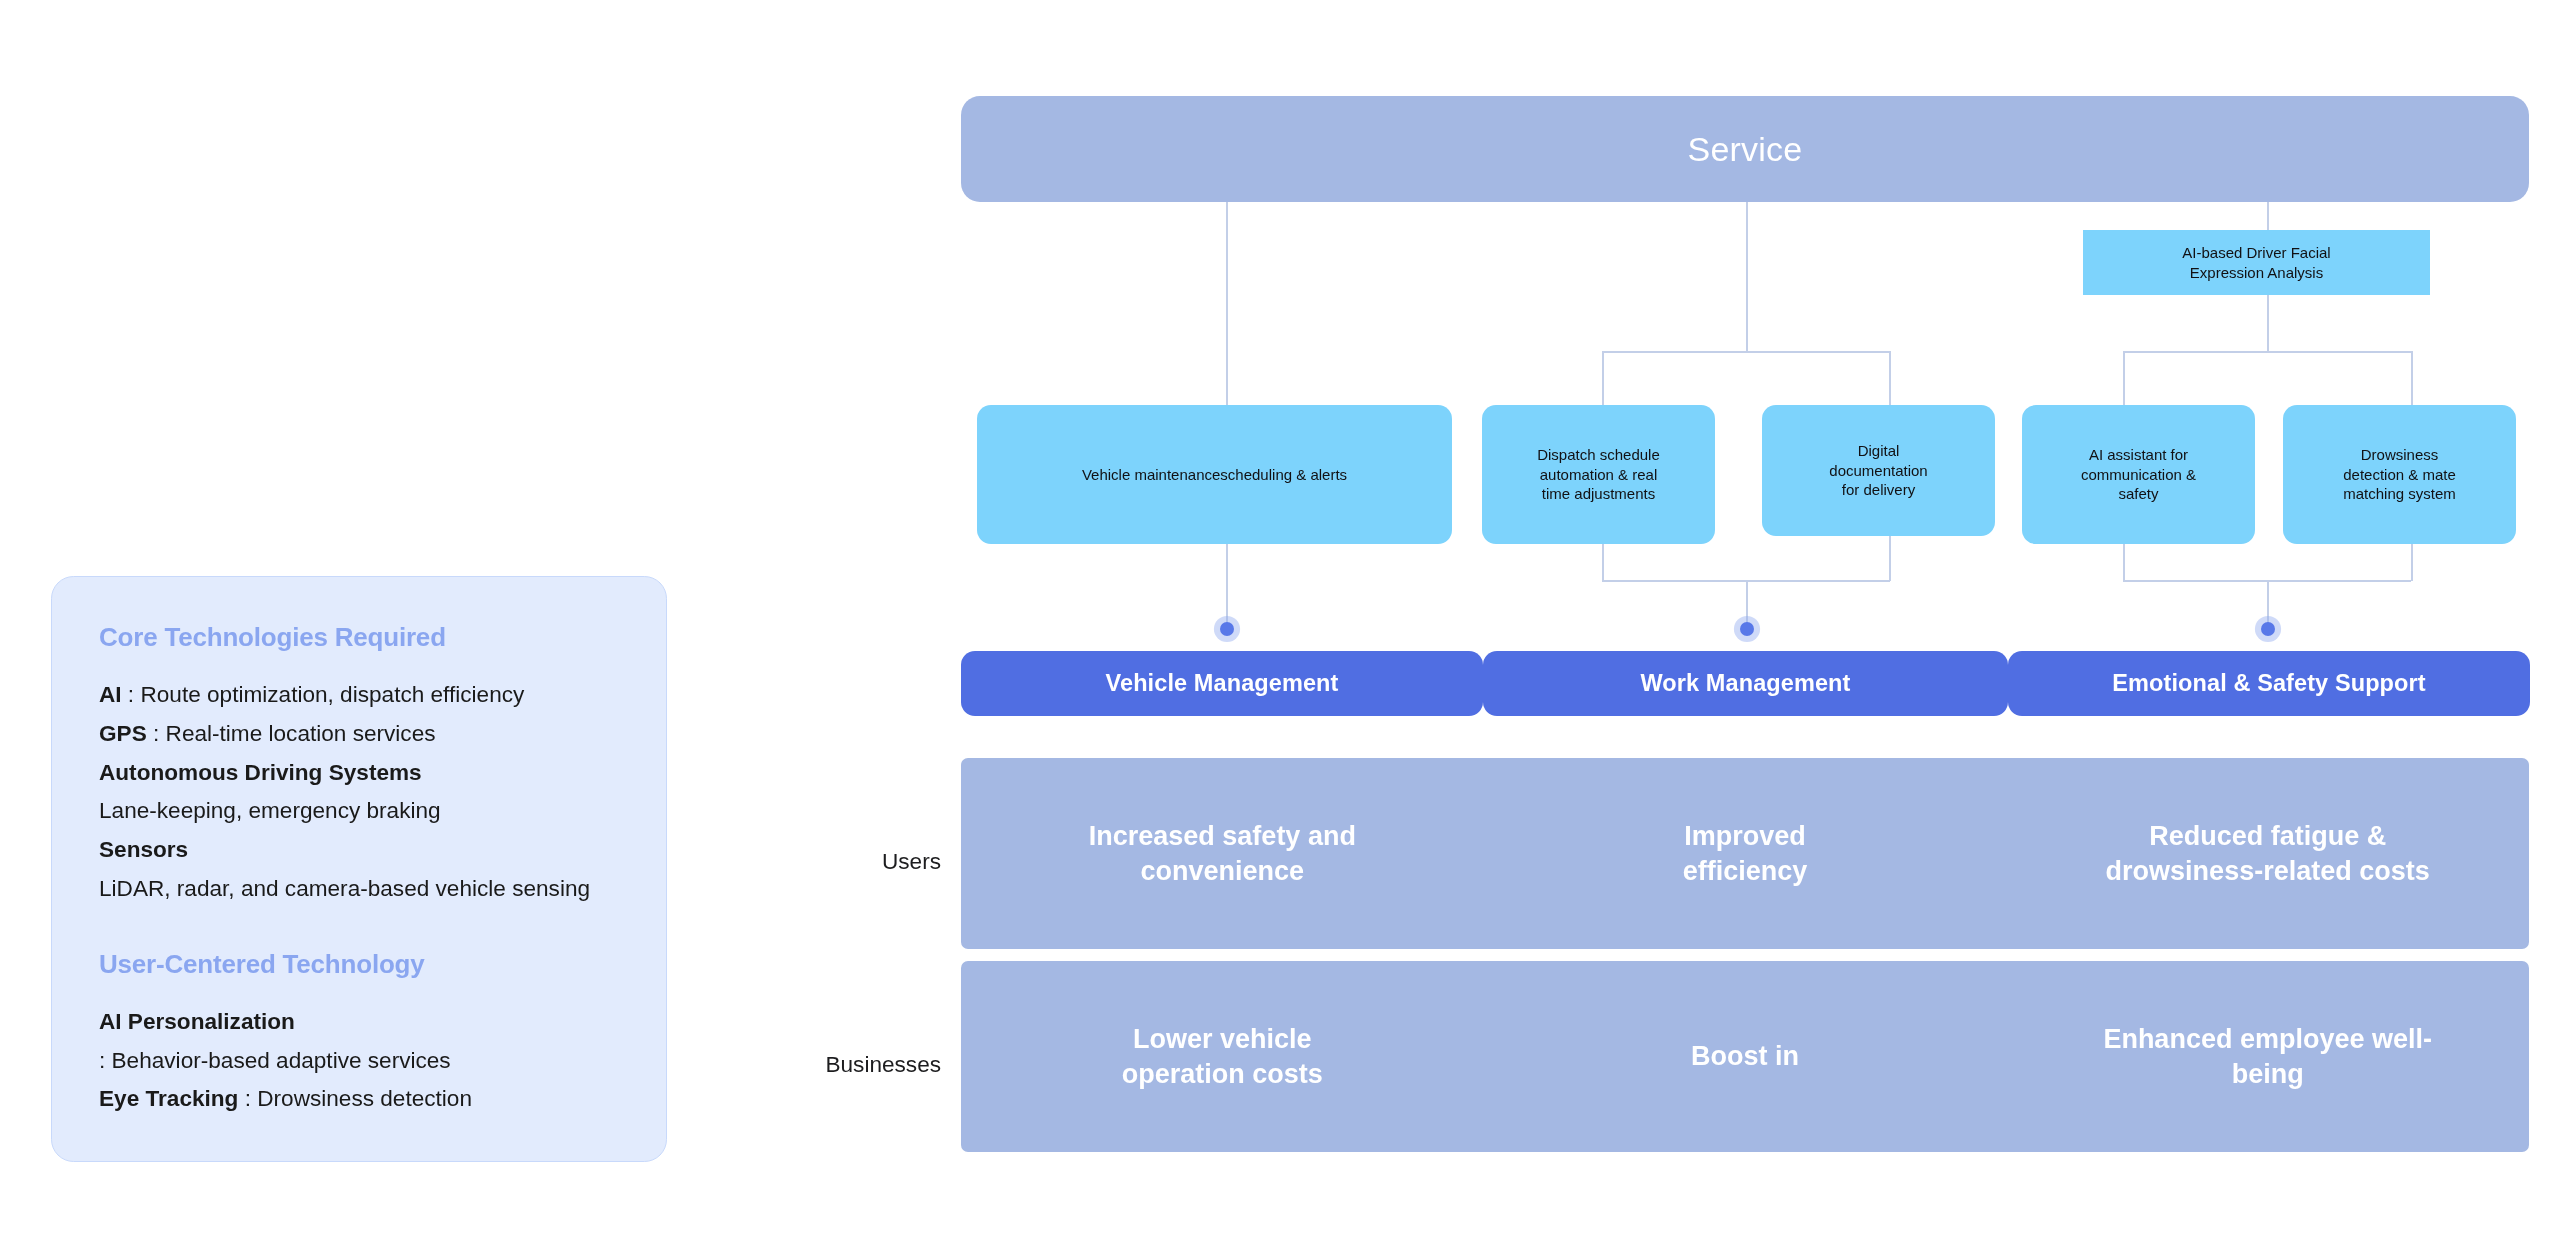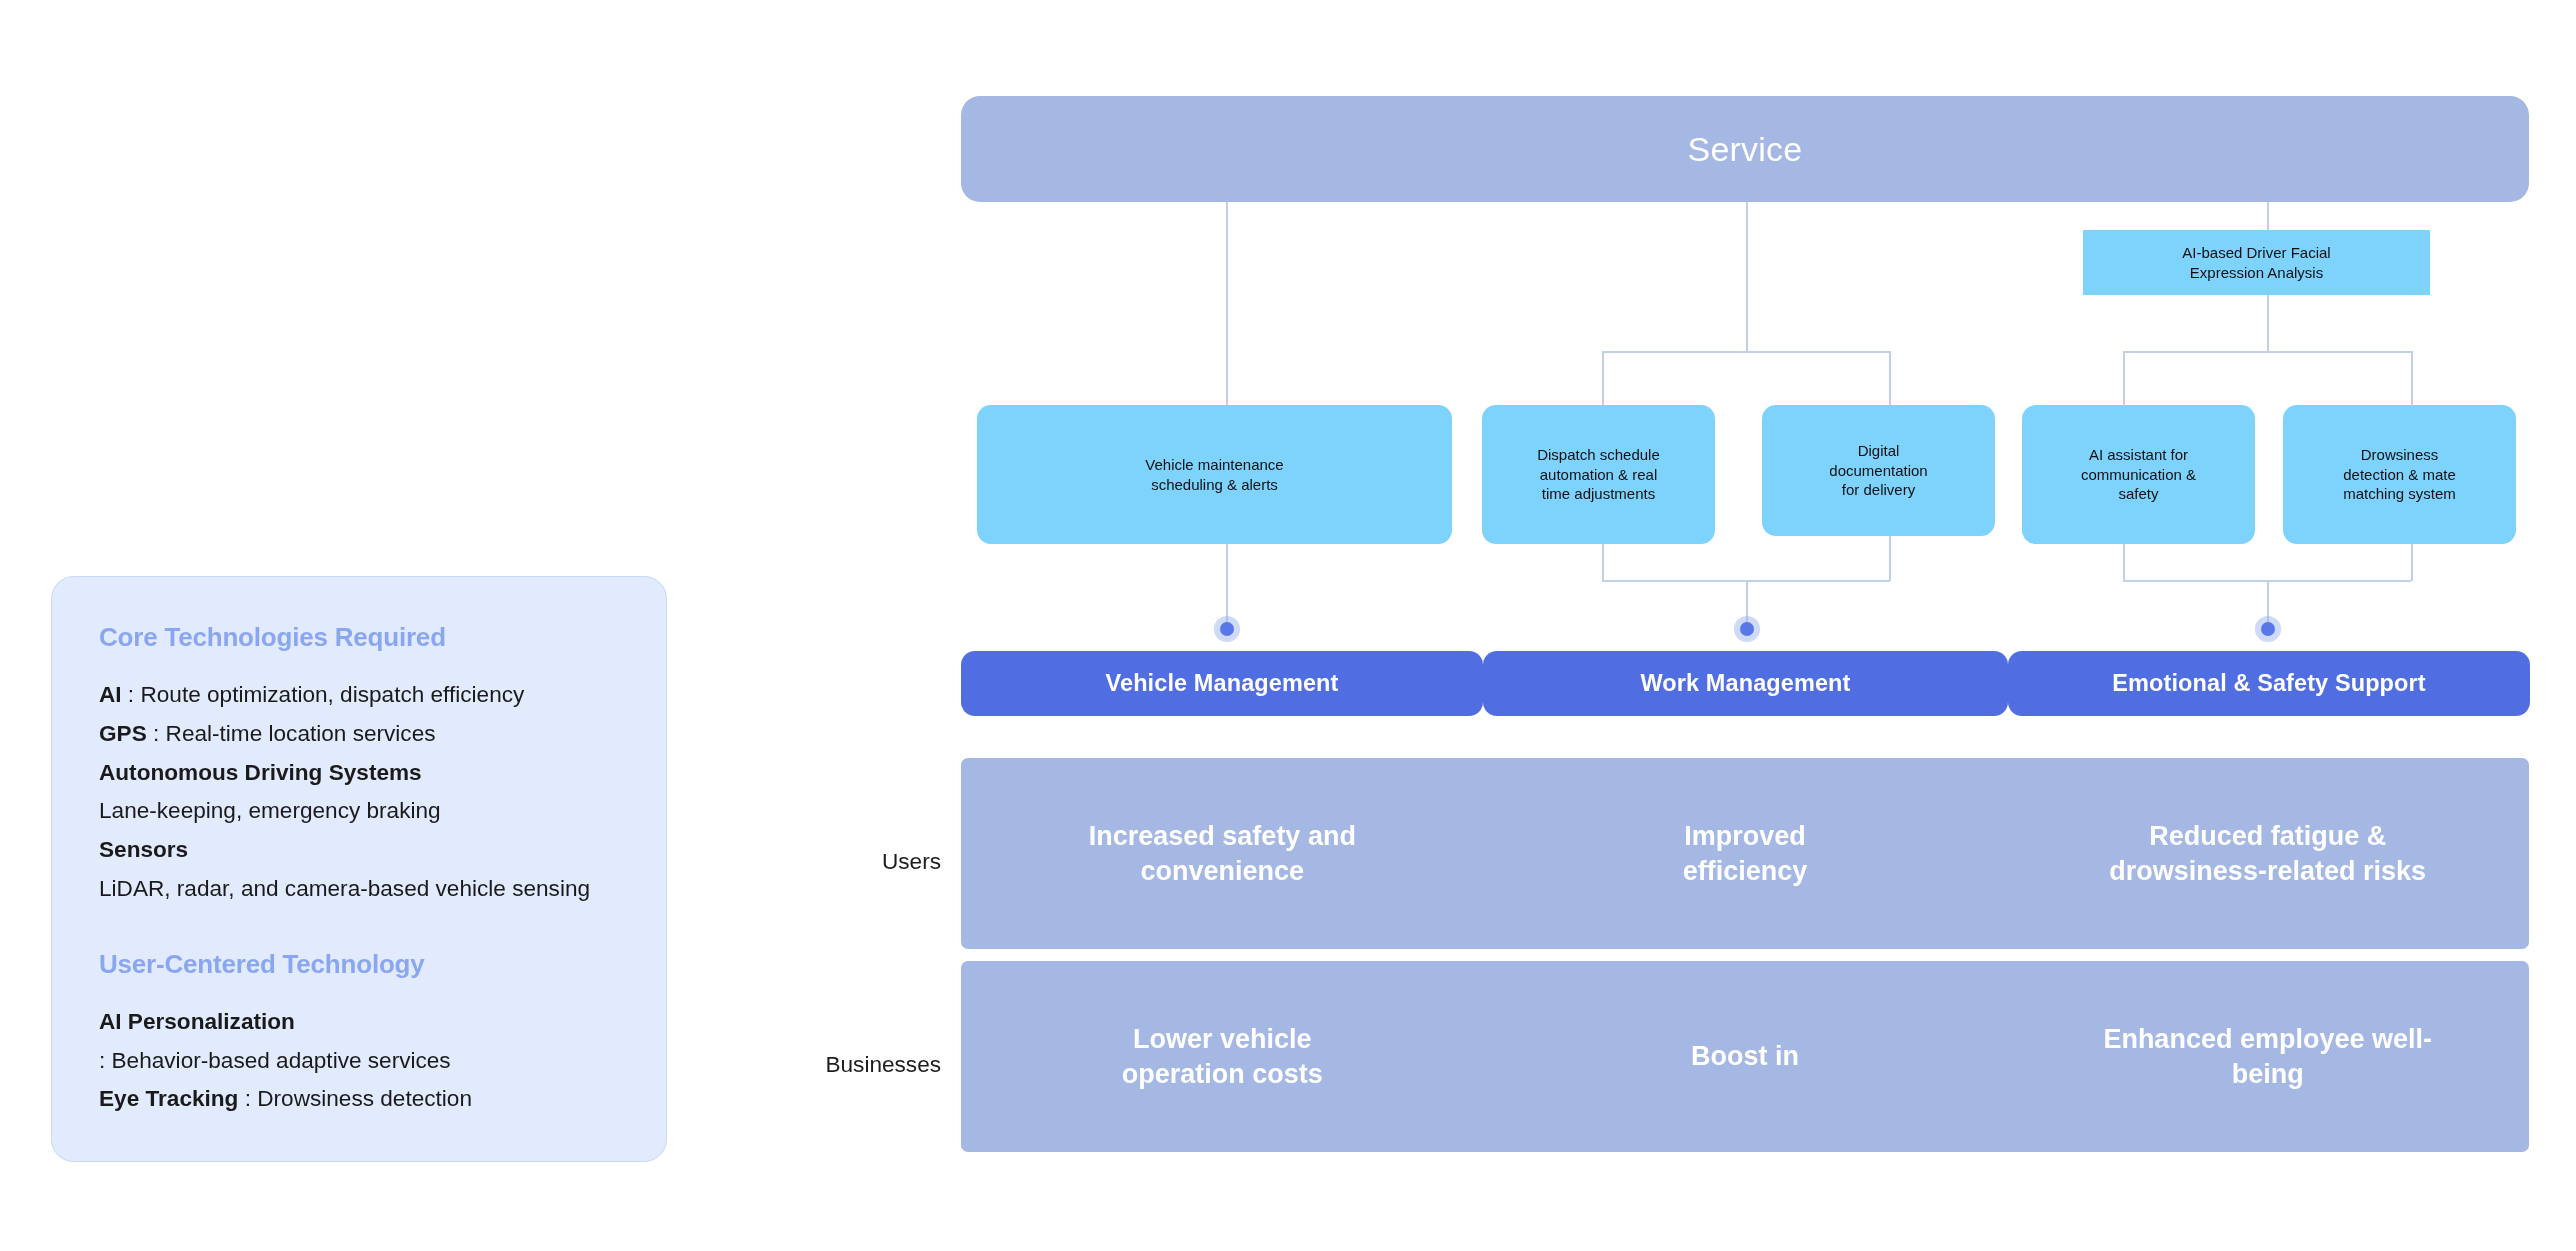--- a/index.html
+++ b/index.html
@@ -143,21 +143,21 @@
 
   <div class="abs" id="service-banner">
     <span class="label">Service</span>
   </div>
 
   <div class="abs feat square" style="left:2083px;top:230px;width:347px;height:65px;flex-direction:column;">
     <span>AI-based Driver Facial</span>
     <span>Expression Analysis</span>
   </div>
 
-  <div class="abs feat" style="left:977px;top:405px;width:475px;height:139px;flex-direction:column;">
+  <div class="abs feat" style="left:977px;top:405px;width:475px;height:139px;">
     <span>Vehicle maintenance</span>
     <span>scheduling &amp; alerts</span>
   </div>
 
   <div class="abs feat" style="left:1482px;top:405px;width:233px;height:139px;flex-direction:column;">
     <span>Dispatch schedule</span>
     <span>automation &amp; real</span>
     <span>time adjustments</span>
   </div>
 
@@ -198,21 +198,21 @@
     <div class="cell">
       <div>Increased safety and</div>
       <div>convenience</div>
     </div>
     <div class="cell">
       <div>Improved</div>
       <div>efficiency</div>
     </div>
     <div class="cell">
       <div>Reduced fatigue &amp;</div>
-      <div>drowsiness-related risks</div>
+      <div>drowsiness-related costs</div>
     </div>
   </div>
 
   <div class="row-label" style="left:723px;top:1052px;width:218px;">Businesses</div>
   <div class="abs band" style="left:961px;top:961px;width:1568px;height:191px;">
     <div class="cell">
       <div>Lower vehicle</div>
       <div>operation costs</div>
     </div>
     <div class="cell">

